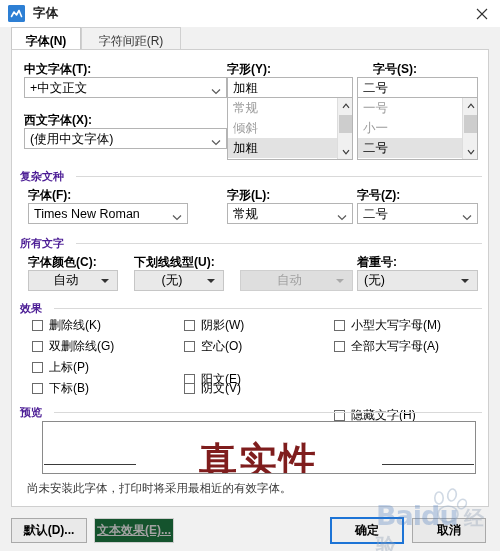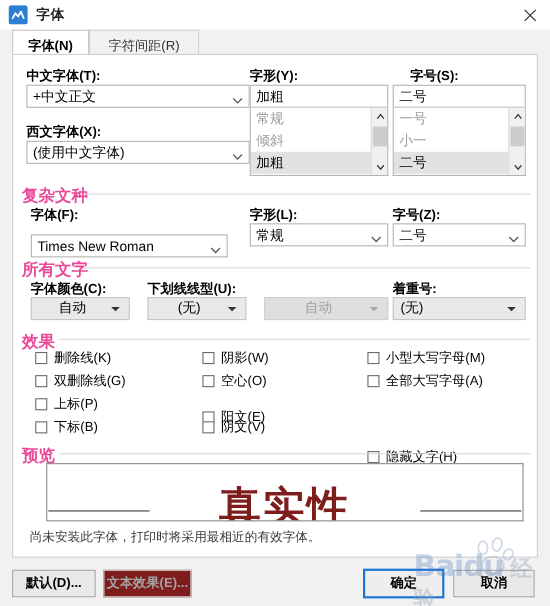--- a/index.html
+++ b/index.html
@@ -53,41 +53,41 @@
   .ddbtn{position:absolute;height:21px;box-sizing:border-box;border:1px solid #c6c6c6;background:#e9e9e9;
          display:flex;align-items:center;justify-content:center;font-size:12.5px;color:#000;}
   .ddbtn .cap{flex:0 0 auto;}
   .ddbtn .tri{position:absolute;right:8px;top:8px;width:0;height:0;border-left:4px solid transparent;border-right:4px solid transparent;border-top:4px solid #333;}
   .ddbtn.left-cap{justify-content:flex-start;padding-left:6px;}
   .ddbtn.disabled{background:#dedede;border-color:#cfcfcf;color:#a0a0a0;}
   .ddbtn.disabled .tri{border-top-color:#a9a9a9;}
 
   
   .group{position:absolute;}
-  .group .gtitle{position:absolute;left:0;top:0;font-size:15px;font-weight:bold;color:#ec4899;background:#fff;padding-right:5px;white-space:nowrap;}
+  .group .gtitle{position:absolute;left:0;top:0;font-size:11px;font-weight:bold;color:#4c1d95;background:#fff;padding-right:5px;white-space:nowrap;}
   .group .gline{position:absolute;top:7px;height:1px;background:#d9d9d9;}
 
   
   .chk{position:absolute;display:flex;align-items:center;white-space:nowrap;}
   .chk .box{width:11px;height:11px;border:1px solid #6b6b6b;background:#fff;box-sizing:border-box;margin-right:6px;flex:0 0 auto;}
   .chk .ctext{font-size:12px;color:#000;}
 
   
   .preview-box{position:absolute;box-sizing:border-box;border:1px solid #8a8a8a;background:#fff;overflow:hidden;}
   .preview-text{position:absolute;left:0;right:0;top:14px;text-align:center;font-family:"DejaVu Serif","Liberation Serif",serif;
                 font-size:38px;font-weight:bold;color:#7f1d1d;letter-spacing:2px;}
   .prule{position:absolute;height:1px;background:#3a3a3a;top:42px;}
   .prule.l{left:1px;width:92px;}
   .prule.r{right:1px;width:92px;}
   .preview-note{position:absolute;font-size:11.5px;color:#3a3a3a;white-space:nowrap;}
 
   
   .btn{position:absolute;height:25px;box-sizing:border-box;border:1px solid #a9a9a9;background:#e9e9e9;
        display:flex;align-items:center;justify-content:center;font-size:12px;font-weight:bold;color:#000;}
-  .btn.disabled{color:#a3a3a3;border-color:#cdcdcd;background:#7f1d1d;}
+  .btn.disabled{color:#a3a3a3;border-color:#cdcdcd;background:#14532d;text-decoration:underline;}
   .btn.primary{border:2px solid #1d74d6;background:#eeeeee;}
 
   
   .wm{position:absolute;pointer-events:none;}
   .wm .wtext{font-family:"DejaVu Sans",sans-serif;font-weight:bold;font-size:27px;color:rgba(70,120,190,.30);letter-spacing:-1px;margin-top:23px;}
   .wm .wcn{font-family:"Liberation Sans",sans-serif;font-weight:bold;font-size:20px;color:rgba(150,165,185,.40);}
 </style>
 </head>
 <body>
 
@@ -189,21 +189,21 @@
 
     <div class="group" style="left:8px;top:119px;width:462px;">
       <div class="gtitle">复杂文种</div>
       <div class="gline" style="left:56px;width:406px;"></div>
     </div>
 
     <div class="lbl" style="left:16px;top:137px;">字体(F):</div>
     <div class="lbl" style="left:215px;top:137px;">字形(L):</div>
     <div class="lbl" style="left:345px;top:137px;">字号(Z):</div>
 
-    <div class="combo" style="left:16px;top:153px;width:179px;margin-top:10px;">
+    <div class="combo" style="left:16px;top:153px;width:160px;">
       <div class="val">Times New Roman</div>
       <div class="chev">
         <svg width="10" height="7" viewBox="0 0 10 7">
             <polyline points="1,1.5 5,5.5 9,1.5" fill="none" stroke="#5a5a5a" stroke-width="1.2"></polyline>
           </svg>
       </div>
     </div>
     <div class="combo" style="left:215px;top:153px;width:126px;">
       <div class="val">常规</div>
       <div class="chev">

